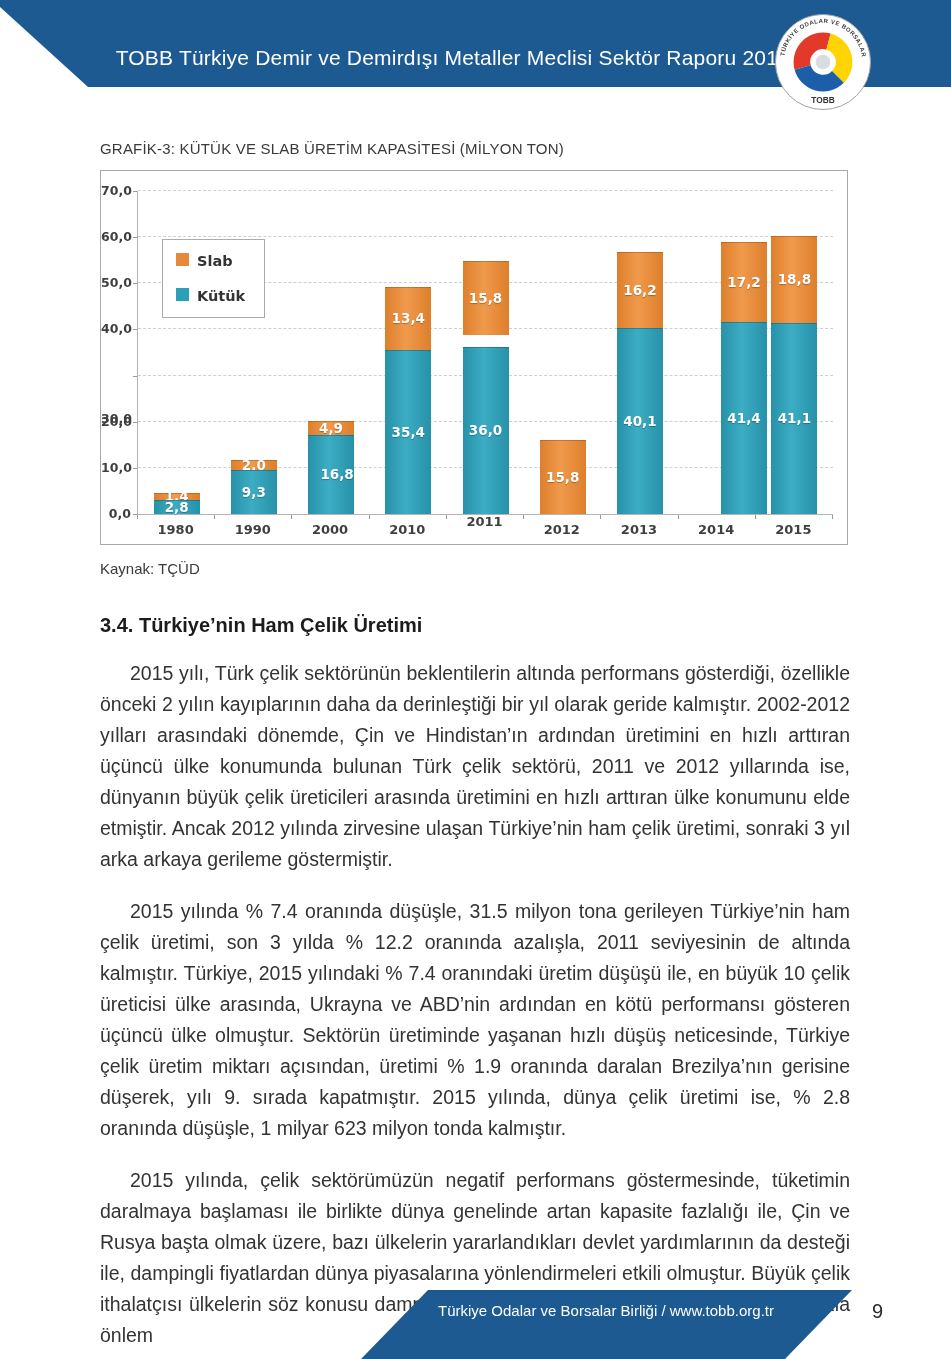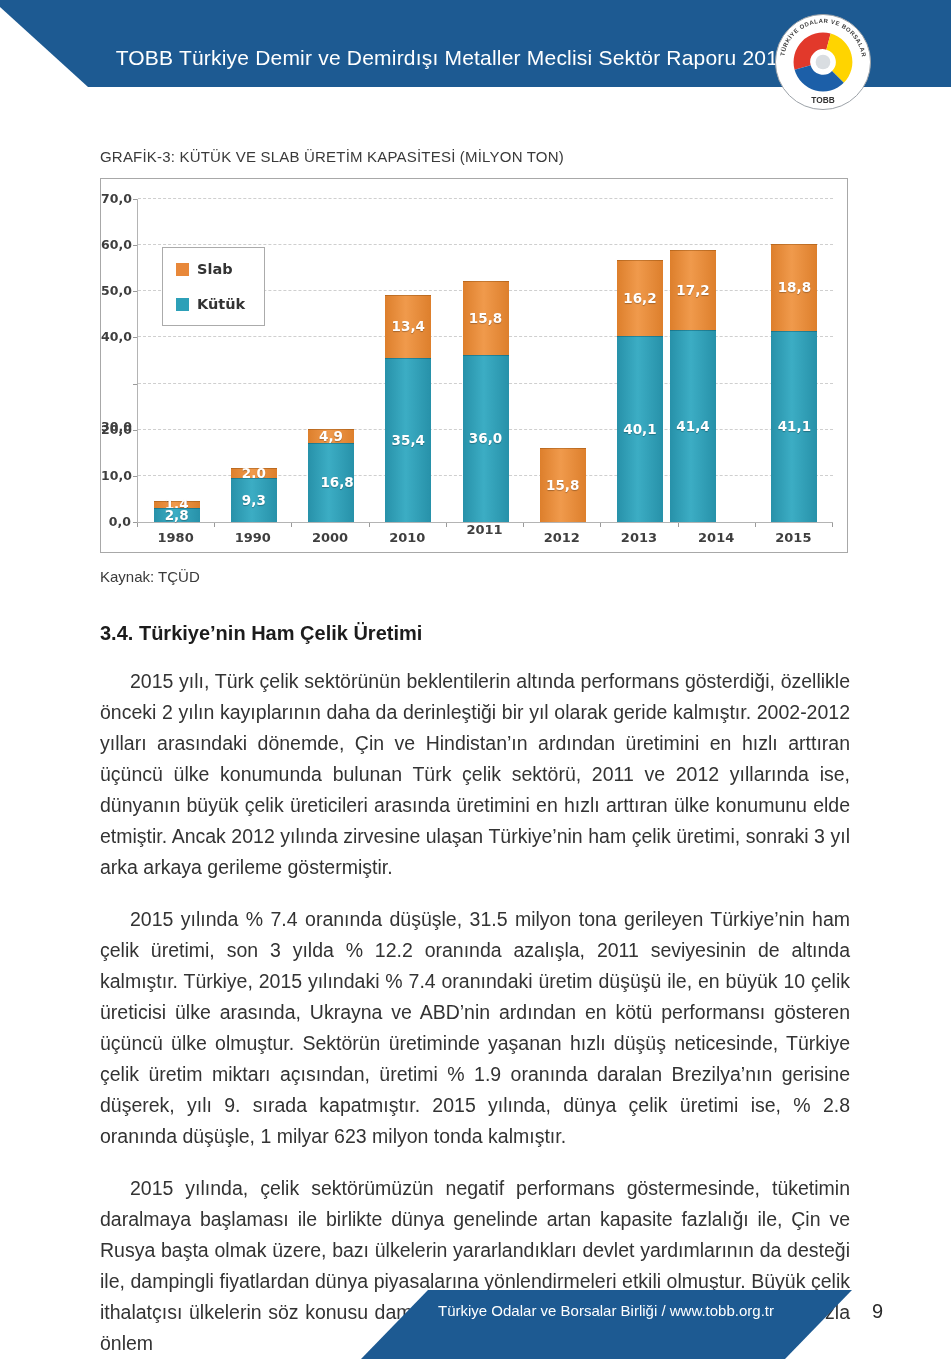--- a/index.html
+++ b/index.html
@@ -17,21 +17,21 @@
   }
   .header-title {
     position:absolute; top:46px; left:0; width:790px;
     text-align:right; color:#ffffff; font-size:21px; letter-spacing:.2px;
     white-space:nowrap;
   }
   .logo-wrap { position:absolute; top:13px; left:774px; width:98px; height:98px; }
 
   
   .content { position:absolute; left:100px; top:140px; width:750px; }
-  .chart-title { font-size:15px; color:#3a3a3a; letter-spacing:.2px;margin-top:8px; }
+  .chart-title { font-size:15px; color:#3a3a3a; letter-spacing:.2px; }
   .chart-box {
     position:relative; margin-top:13px; width:746px; height:373px;
     border:1px solid #a8a8a8; background:#fff;
   }
   .plot {
     position:absolute; left:36px; top:20px; width:695px; height:323px;
     border-left:1px solid #b4b4b4; border-bottom:1px solid #b4b4b4;
   }
   .gridline { position:absolute; left:0; right:0; height:0; border-top:1px dashed #cfcfcf; }
   .ytick-label {
@@ -50,21 +50,21 @@
   .seg-kutuk { background:linear-gradient(90deg,#2791a9,#3cadc4 45%,#2791a9); border-top:1px solid rgba(0,70,85,.35); }
   .seg-label {
     font-family:"DejaVu Sans", sans-serif; font-size:13.5px; font-weight:bold; color:#ffffff;
     text-shadow:0 1px 1px rgba(0,0,0,.28); white-space:nowrap; line-height:1;
   }
   .legend {
     position:absolute; left:61px; top:68px; width:88px;
     background:#ffffff; border:1px solid #ababab; padding:13px 0 13px 13px;
     display:flex; flex-direction:column; gap:19px; z-index:3;
   }
-  .legend-row { display:flex; align-items:center; gap:8px; }
+  .legend-row { display:flex; align-items:flex-start; gap:8px; }
   .legend-swatch { width:13px; height:13px; display:inline-block; }
   .legend-label { font-family:"DejaVu Sans", sans-serif; font-size:14.5px; font-weight:bold; color:#333; }
 
   .chart-source { margin-top:15px; font-size:15px; color:#3a3a3a; }
 
   
   .section-heading { margin-top:37px; font-size:20px; font-weight:bold; color:#1c1c1c; }
   .body-para {
     margin:21px 0 0 0; font-size:19.5px; line-height:31px; color:#333;
     text-align:justify; text-indent:30px;
@@ -146,38 +146,38 @@
               <span class="seg-label">13,4</span>
             </div>
             <div class="seg seg-kutuk" style="height: 163.346px;">
               <span class="seg-label">35,4</span>
             </div>
           </div>
           <div class="bar-group" style="left: 324.5px;">
             <div class="seg seg-slab" style="height: 72.9057px;">
               <span class="seg-label">15,8</span>
             </div>
-            <div class="seg seg-kutuk" style="height: 166.114px;">
+            <div class="seg seg-kutuk" style="height: 166.114px; margin-top: 12px;">
               <span class="seg-label">36,0</span>
             </div>
           </div>
           <div class="bar-group" style="left: 401.722px;">
             <div class="seg seg-slab" style="height: 72.9057px;">
               <span class="seg-label">15,8</span>
             </div>
           </div>
           <div class="bar-group" style="left: 478.944px;">
             <div class="seg seg-slab" style="height: 74.7514px;">
               <span class="seg-label">16,2</span>
             </div>
             <div class="seg seg-kutuk" style="height: 185.033px;">
               <span class="seg-label">40,1</span>
             </div>
           </div>
-          <div class="bar-group" style="left: 532px; border-radius: 8px;">
+          <div class="bar-group" style="left: 583px; border-radius: 8px;">
             <div class="seg seg-slab" style="height: 79.3657px;">
               <span class="seg-label">17,2</span>
             </div>
             <div class="seg seg-kutuk" style="height: 191.031px;">
               <span class="seg-label">41,4</span>
             </div>
           </div>
           <div class="bar-group" style="left: 633.389px;">
             <div class="seg seg-slab" style="height: 86.7486px;">
               <span class="seg-label">18,8</span>

